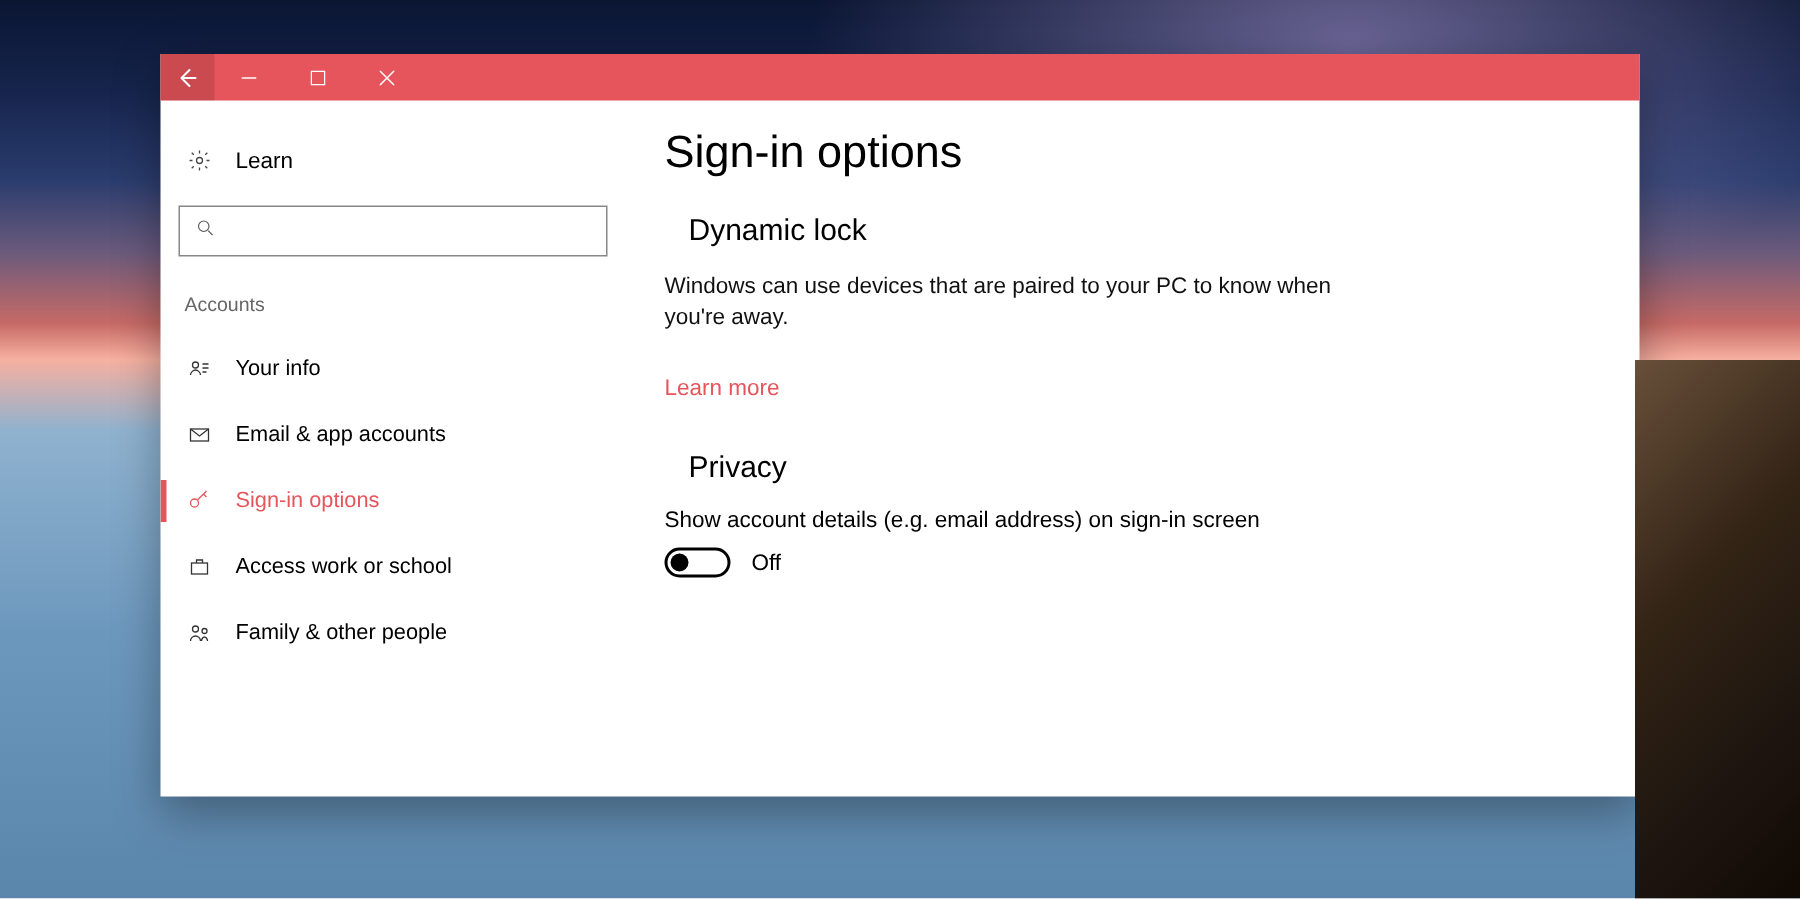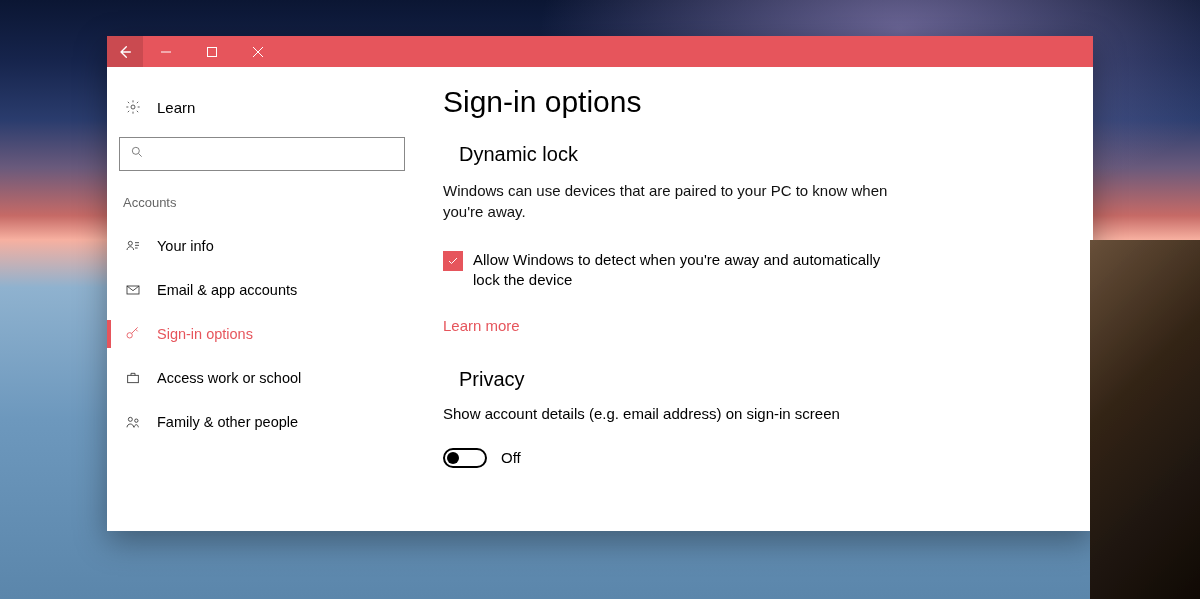--- a/index.html
+++ b/index.html
@@ -150,21 +150,21 @@
     display:flex;align-items:center;justify-content:center;
     margin-right:10px; margin-top:1px;
     flex-shrink:0;
   }
   .check-row .cbox svg{width:12px;height:12px;stroke:#fff;fill:none;stroke-width:2;}
   .check-row .clabel{font-size:15px; line-height:1.35;}
   .link {
     color:#e6555c; font-size:15px;
     display:inline-block; margin-bottom: 34px;
   }
-  .privacy-desc{font-size:15px; margin-bottom:26px;}
+  .privacy-desc{font-size:15px; margin-bottom:10px;}
   .toggle-row{display:flex;align-items:center;}
   .toggle {
     width:44px;height:20px;border:2px solid #000;border-radius:20px;
     position:relative; margin-right:14px;
   }
   .toggle::after{
     content:""; position:absolute; left:2px; top:2px;
     width:12px;height:12px;border-radius:50%;background:#000;
   }
   .toggle-label{font-size:15px;}
@@ -274,28 +274,20 @@
         </div>
 
       </div>
 
       <div class="content">
         <h1 class="page-title">Sign-in options</h1>
 
         <h2 class="subhead">Dynamic lock</h2>
         <p class="body-text">Windows can use devices that are paired to your PC to know when you're away.</p>
 
-        <div class="check-row">
-          <span class="cbox">
-            <svg viewBox="0 0 24 24">
-                <path d="M4 12l5 5L20 6"></path>
-              </svg>
-          </span>
-          <span class="clabel">Allow Windows to detect when you're away and automatically lock the device</span>
-        </div>
 
         <a class="link">Learn more</a>
 
         <h2 class="subhead">Privacy</h2>
         <div class="privacy-desc">Show account details (e.g. email address) on sign-in screen</div>
         <div class="toggle-row">
           <div class="toggle"></div>
           <span class="toggle-label">Off</span>
         </div>
 

